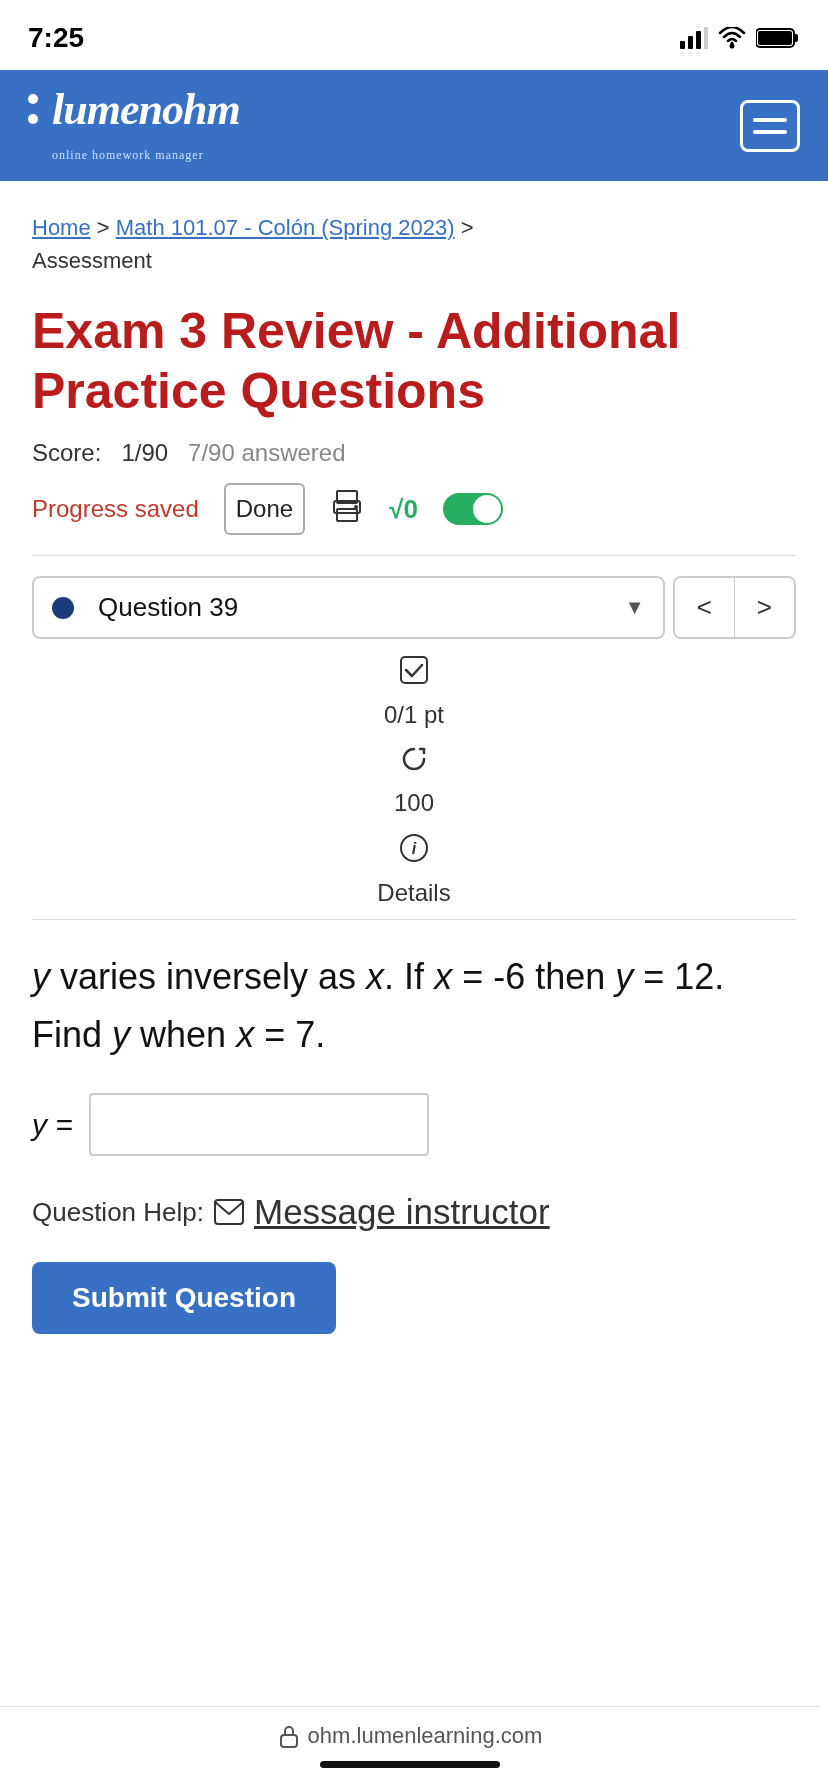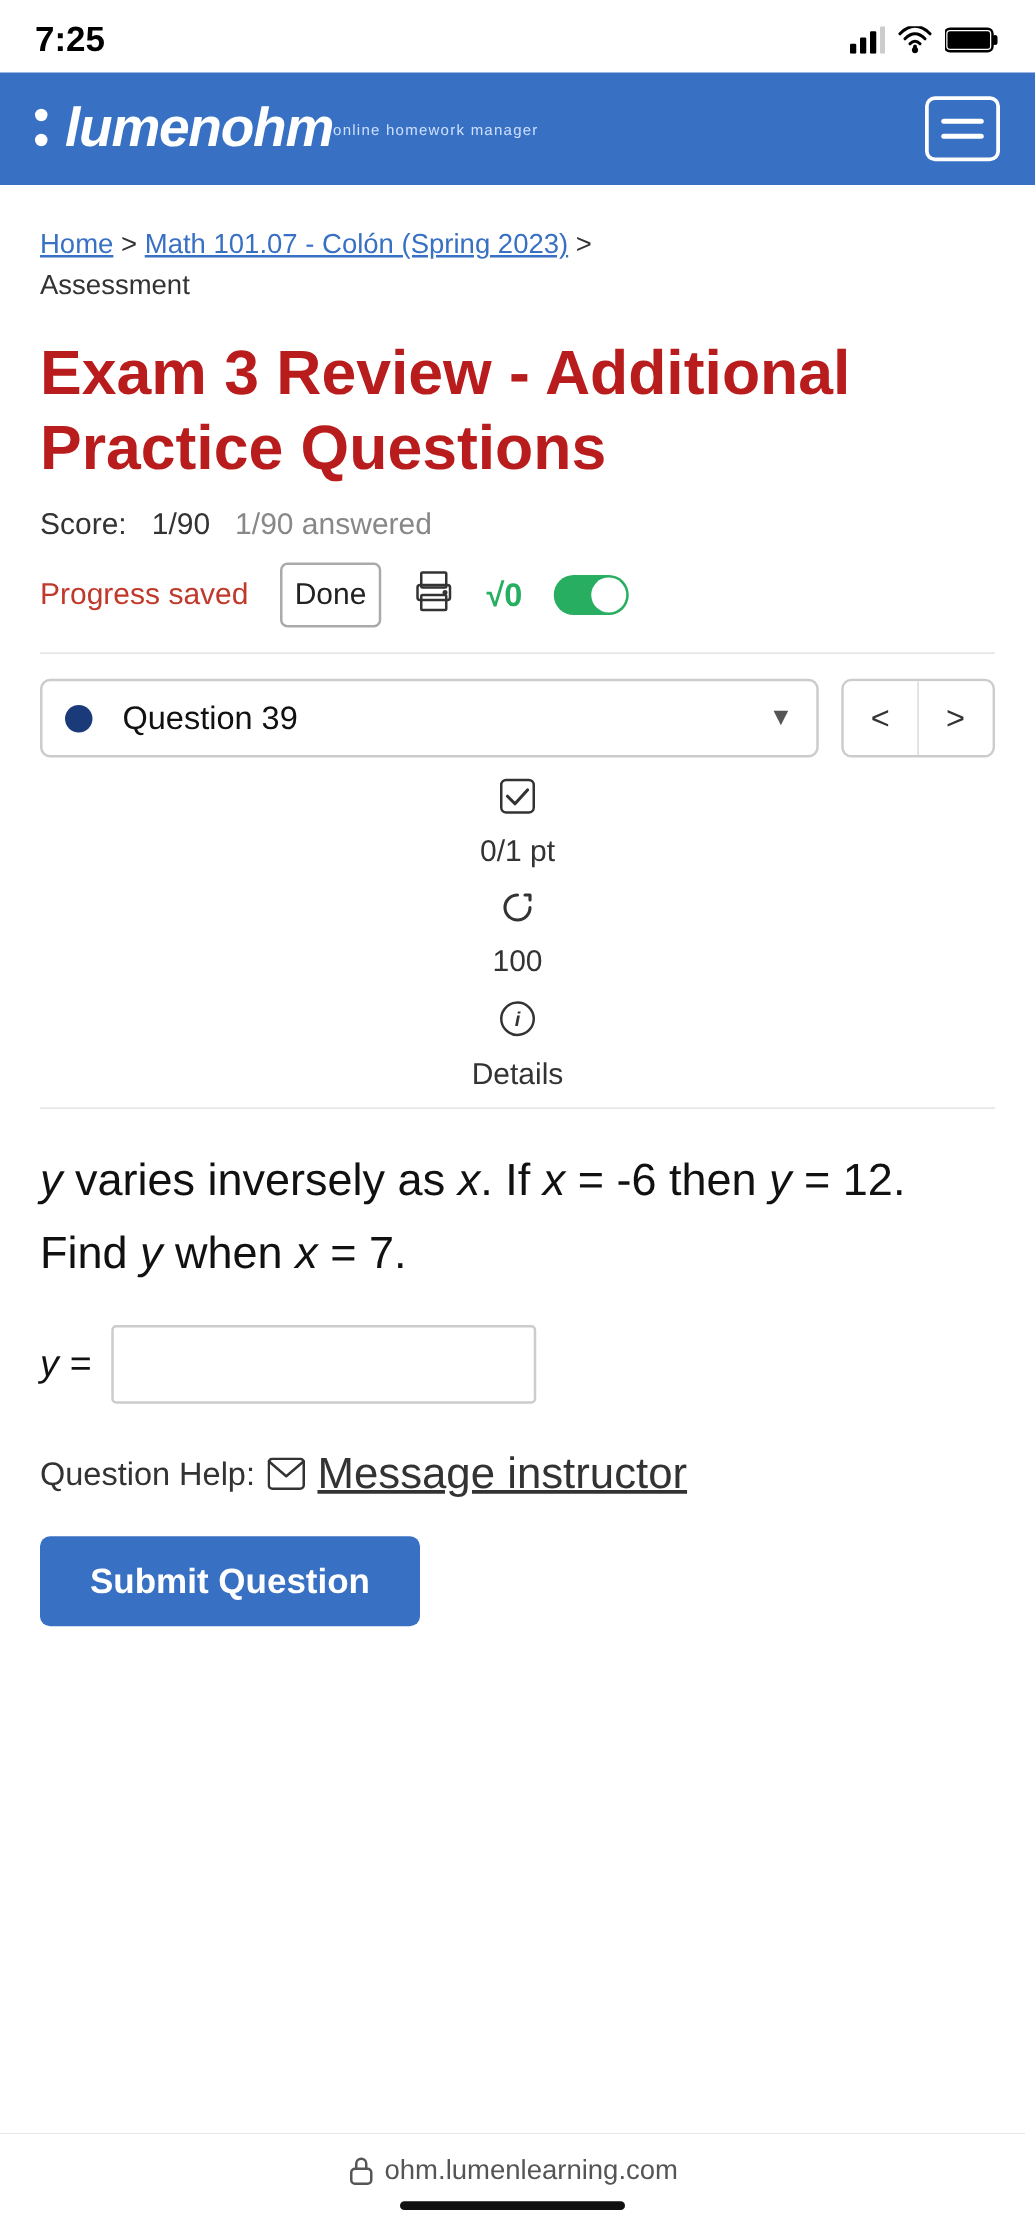--- a/index.html
+++ b/index.html
@@ -14,21 +14,21 @@
       overflow-x: hidden;
     }
 
     
     .status-bar {
       background: #fff;
       display: flex;
       justify-content: space-between;
       align-items: center;
       padding: 14px 28px 8px 28px;
-      height: 58px;
+      height: 70px;
     }
     .status-time {
       font-size: 28px;
       font-weight: 600;
       color: #000;
     }
     .status-icons {
       display: flex;
       align-items: center;
       gap: 10px;
@@ -38,21 +38,22 @@
     .header {
       background: #3870c3;
       padding: 18px 28px;
       display: flex;
       align-items: center;
       justify-content: space-between;
       min-height: 90px;
     }
     .logo-area {
       display: flex;
-      flex-direction: row;
+      flex-direction: column;
+      font-family: Liberation Serif, serif;
     }
     .logo-name {
       font-size: 44px;
       font-weight: 900;
       color: #fff;
       letter-spacing: -1px;
       line-height: 1;
       font-style: italic;
     }
     .logo-tagline {
@@ -190,21 +191,21 @@
     .divider {
       border: none;
       border-top: 1.5px solid #ddd;
       margin: 12px 0;
     }
 
     
     .question-selector-row {
       display: flex;
       align-items: center;
-      gap: 18px;
+      gap: 8px;
       margin: 20px 0 8px 0;
     }
     .question-dropdown {
       display: flex;
       align-items: center;
       border: 2px solid #ccc;
       border-radius: 8px;
       padding: 14px 18px;
       font-size: 26px;
       color: #111;
@@ -400,21 +401,21 @@
     <span class="breadcrumb-current">Assessment</span>
   </div>
 
   
   <h1 class="page-title">Exam 3 Review - Additional Practice Questions</h1>
 
   
   <div class="score-row">
     <span>Score:</span>
     <span>1/90</span>
-    <span class="score-answered">1/90 answered</span>
+    <span class="score-answered">7/90 answered</span>
   </div>
 
   
   <div class="action-row">
     <span class="progress-saved">Progress saved</span>
     <button class="done-btn">Done</button>
 
     <span class="print-icon-wrap">
       <svg width="34" height="34" viewBox="0 0 34 34" fill="none">
         <rect x="7" y="2" width="20" height="12" rx="1" stroke="#333" stroke-width="2" fill="none"></rect>

